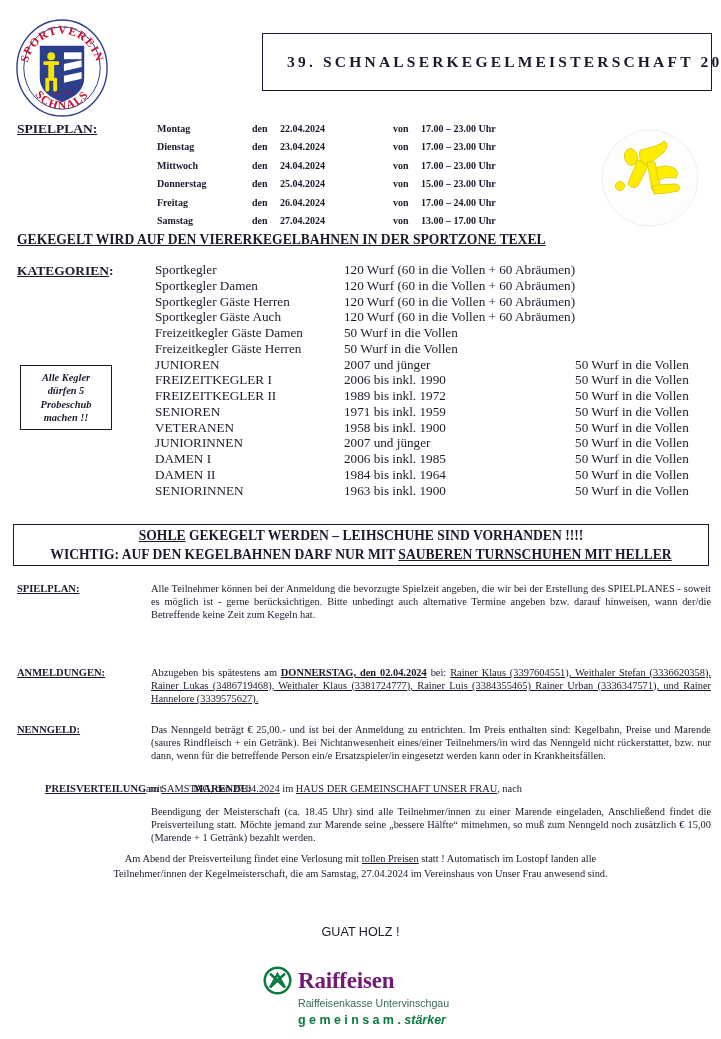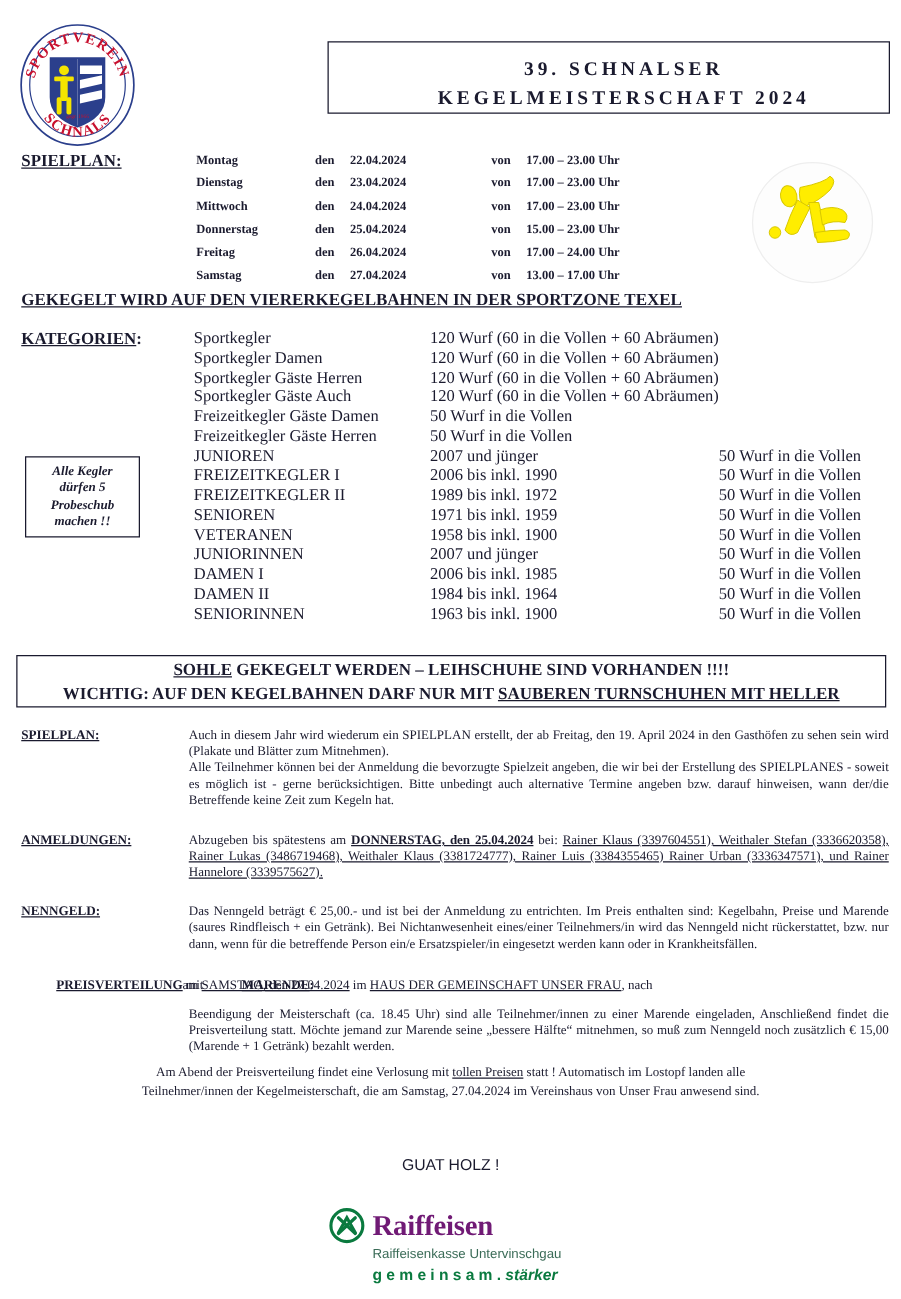--- a/index.html
+++ b/index.html
@@ -34,23 +34,23 @@
   
   .title-box {
     position: absolute;
     left: 262px;
     top: 33px;
     width: 450px;
     height: 58px;
     border: 1.3px solid #1a1a2e;
     box-sizing: border-box;
     display: flex;
-    flex-direction: column;
+    flex-direction: row;
     align-items: center;
-    justify-content: flex-end;
+    justify-content: space-between;
     padding-left: 24px;
   }
   .title-l1 {
     font-weight: bold;
     font-size: 15.5px;
     letter-spacing: 3.2px;
     line-height: 1.5;
     white-space: nowrap;
   }
   .title-l2 {
@@ -490,27 +490,26 @@
     <div>machen !!</div>
   </div>
 
   <div class="wichtig-box">
     <div class="row"><span class="u">SOHLE</span><span> GEKEGELT WERDEN – LEIHSCHUHE SIND VORHANDEN !!!!</span></div>
     <div class="row"><span>WICHTIG: AUF DEN KEGELBAHNEN DARF NUR MIT </span><span class="u">SAUBEREN TURNSCHUHEN MIT HELLER</span></div>
   </div>
 
   <div class="sec-label" style="top:583px;">SPIELPLAN:</div>
   <div class="sec-body" style="top:583px;">
-    <p>Auch in diesem Jahr wird wiederum ein SPIELPLAN erstellt, der ab Freitag, den 19. April 2024 in den Gasthöfen zu sehen sein wird (Plakate und Blätter zum Mitnehmen).</p>
     <p>Alle Teilnehmer können bei der Anmeldung die bevorzugte Spielzeit angeben, die wir bei der Erstellung des SPIELPLANES - soweit es möglich ist - gerne berücksichtigen. Bitte unbedingt auch alternative Termine angeben bzw. darauf hinweisen, wann der/die Betreffende keine Zeit zum Kegeln hat.</p>
   </div>
 
   <div class="sec-label" style="top:667px;">ANMELDUNGEN:</div>
   <div class="sec-body" style="top:667px;">
-    <p><span>Abzugeben bis spätestens am  </span><span class="bu">DONNERSTAG, den 25.04.2024</span><span>  bei:  </span><span class="u">Rainer Klaus (3397604551), Weithaler Stefan (3336620358), Rainer Lukas (3486719468), Weithaler Klaus (3381724777), Rainer Luis (3384355465) Rainer Urban (3336347571), und Rainer Hannelore (3339575627).</span></p>
+    <p><span>Abzugeben bis spätestens am  </span><span class="bu">DONNERSTAG, den 02.04.2024</span><span>  bei:  </span><span class="u">Rainer Klaus (3397604551), Weithaler Stefan (3336620358), Rainer Lukas (3486719468), Weithaler Klaus (3381724777), Rainer Luis (3384355465) Rainer Urban (3336347571), und Rainer Hannelore (3339575627).</span></p>
   </div>
 
   <div class="sec-label" style="top:724px;">NENNGELD:</div>
   <div class="sec-body" style="top:724px;">
     <p>Das Nenngeld beträgt  € 25,00.- und ist bei der Anmeldung zu entrichten. Im Preis enthalten sind: Kegelbahn, Preise und Marende (saures Rindfleisch + ein Getränk). Bei Nichtanwesenheit eines/einer Teilnehmers/in wird das Nenngeld nicht rückerstattet, bzw. nur dann, wenn für die betreffende Person ein/e Ersatzspieler/in eingesetzt werden kann oder in Krankheitsfällen.</p>
   </div>
 
   <div class="preis-label"><span class="u">PREISVERTEILUNG</span><span class="n"> mit </span><span class="u">MARENDE</span><span>:</span></div>
   <div class="preis-first"><span>  am </span><span class="u">SAMSTAG, den 27.04.2024</span><span> im </span><span class="bu">HAUS DER GEMEINSCHAFT UNSER FRAU</span><span>,  nach</span></div>
   <div class="preis-rest">

